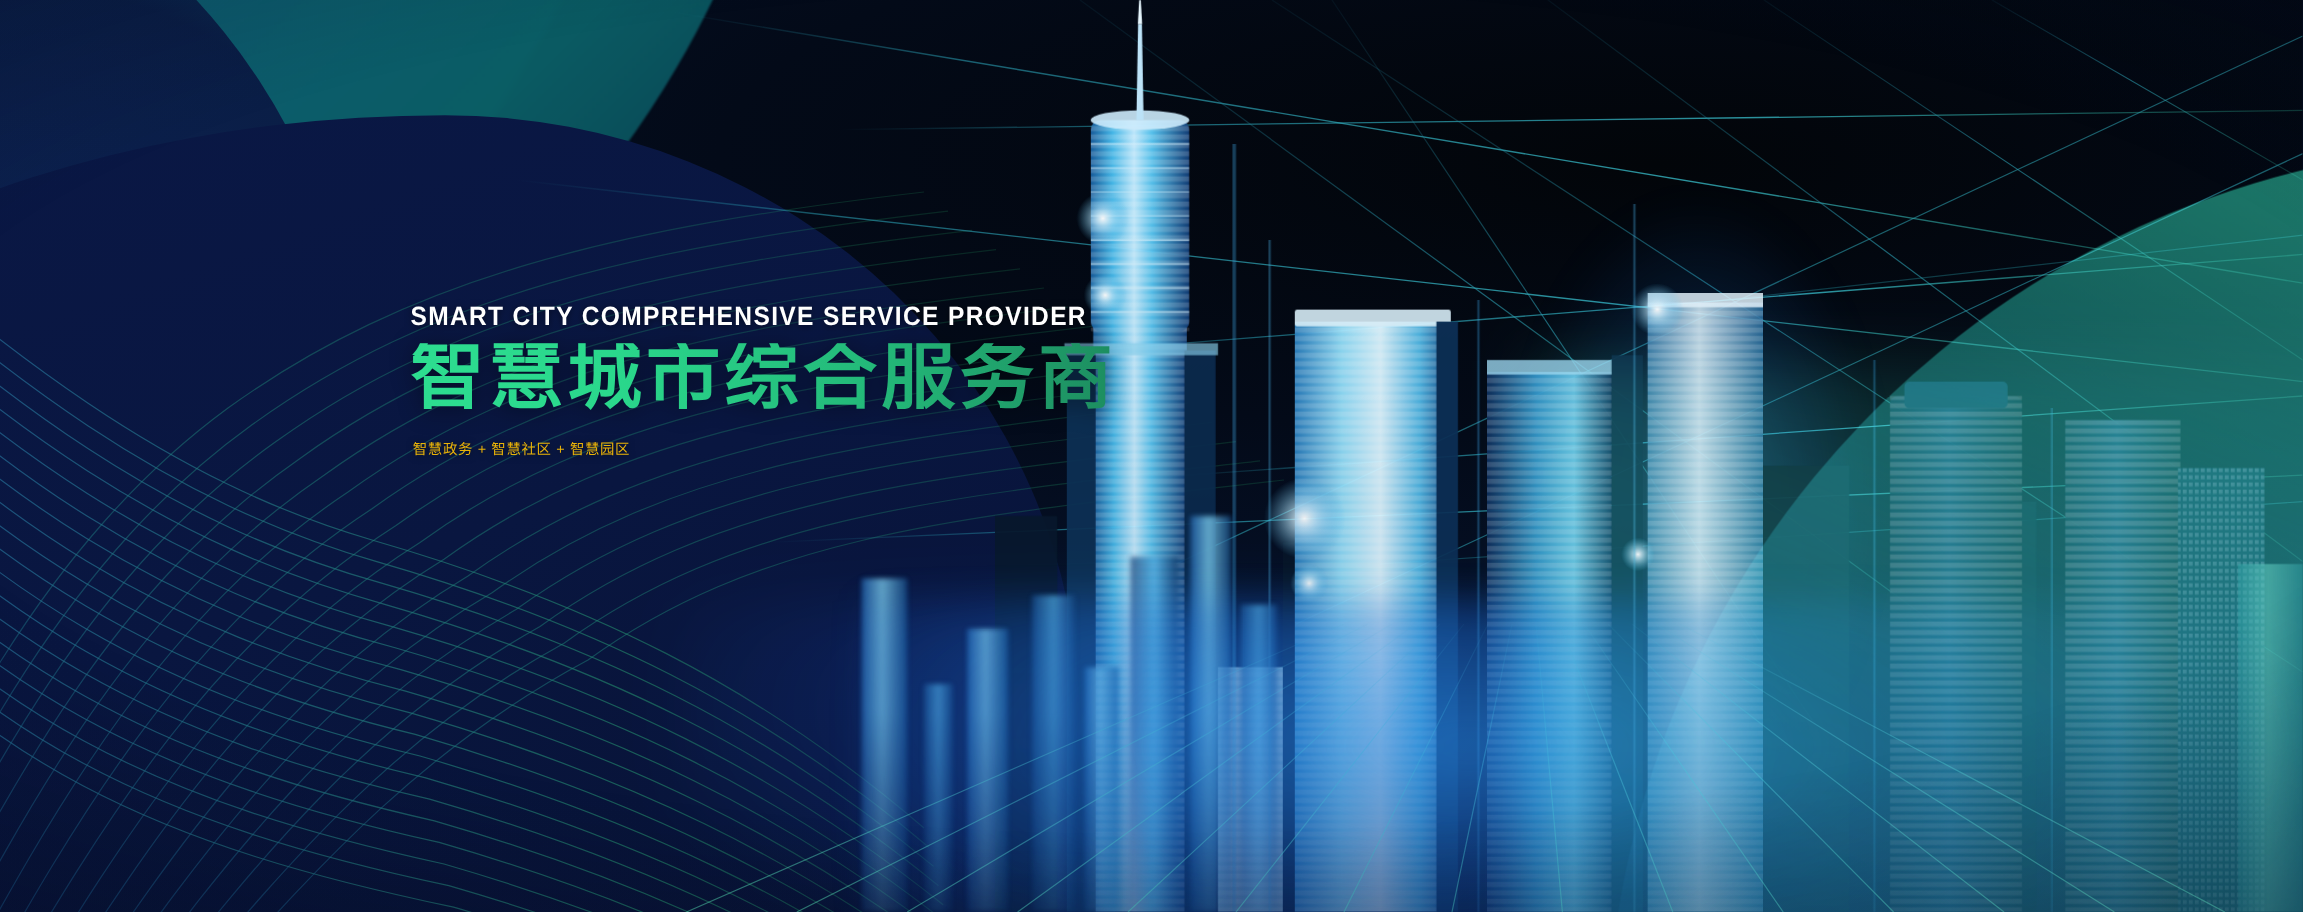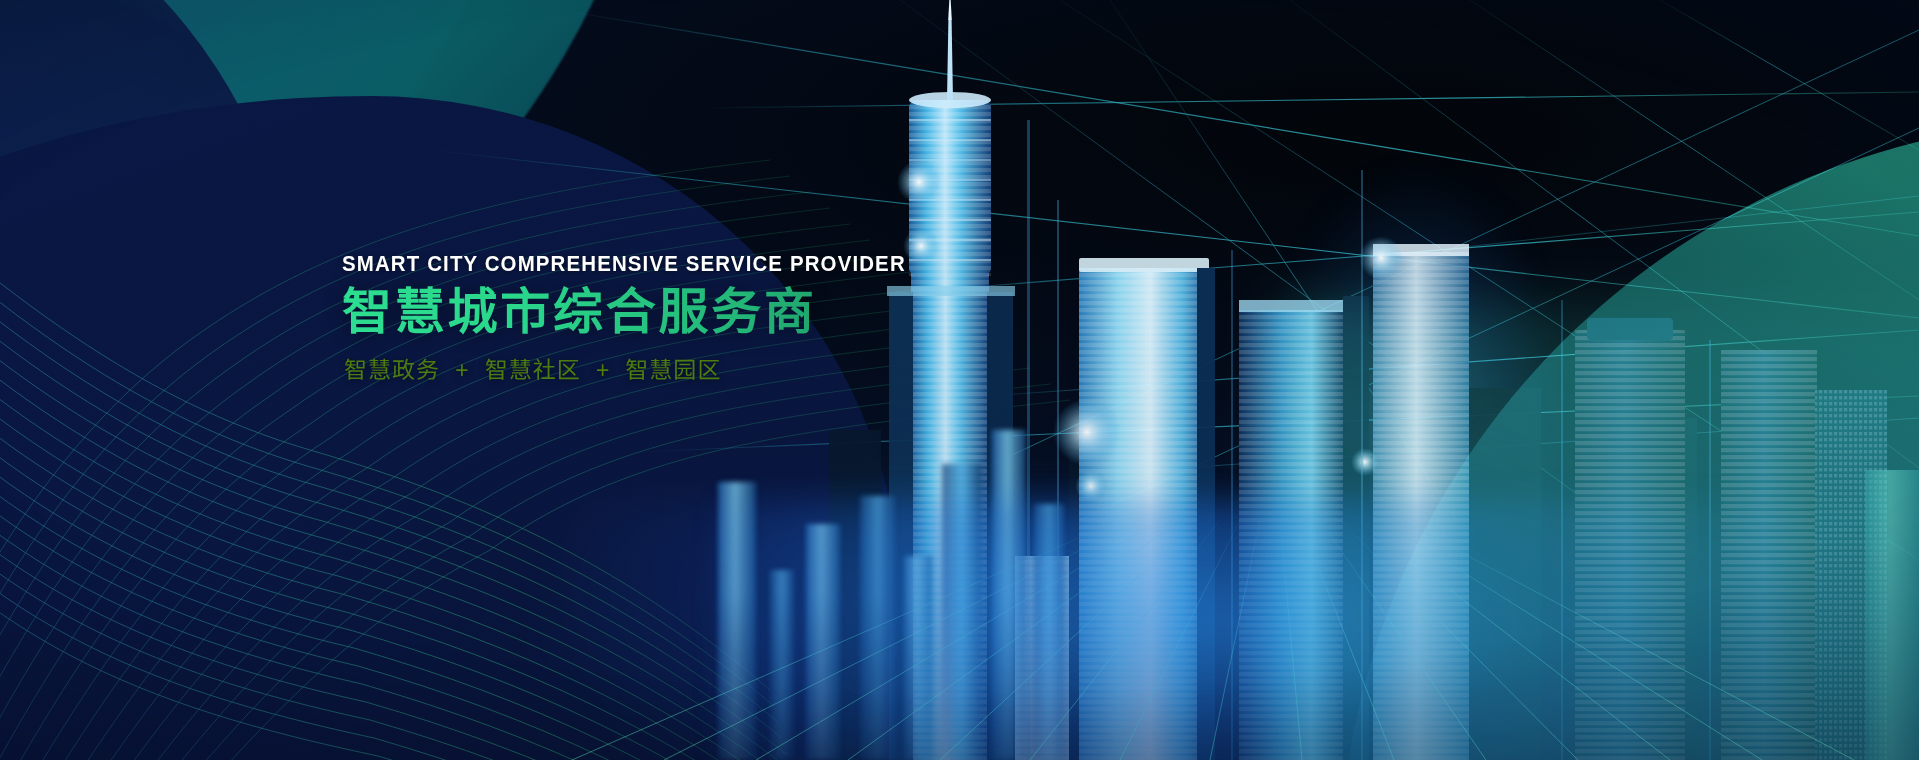--- a/index.html
+++ b/index.html
@@ -136,40 +136,40 @@
     color:#ffffff;
     transform:scaleX(.93);
     transform-origin:left center;
     white-space:nowrap;
     text-shadow:0 1px 6px rgba(0,0,0,.55);
     margin:0 0 10px 0;
     line-height:1.1;
   }
   .headline{
     margin:0;
-    font-family:Liberation Sans, sans-serif;
+    font-family:Liberation Mono, monospace;
     font-weight:700;
-    font-size:50px;
+    font-size:62px;
     line-height:1.06;
     letter-spacing:.055em;
     white-space:nowrap;
     background:linear-gradient(92deg,#2ddd90 0%,#2ad88c 22%,#23b778 52%,#1d8f61 76%,#176f4e 100%);
     -webkit-background-clip:text;
     background-clip:text;
     color:transparent;
     -webkit-text-fill-color:transparent;
     filter:drop-shadow(0 2px 10px rgba(0,0,0,.45));
   }
   .subline{
     margin:12px 0 0 2px;
-    font-family:Liberation Mono, monospace;
-    font-size:23px;
+    font-family:Liberation Sans, sans-serif;
+    font-size:12px;
     font-weight:400;
     letter-spacing:.045em;
-    color:#4d7c0f;
+    color:#eab308;
     white-space:nowrap;
     text-shadow:0 1px 6px rgba(0,0,0,.55);
   }
 </style>
 </head>
 <body>
 
 <div class="banner">
 
   <div class="bg-base"></div>

